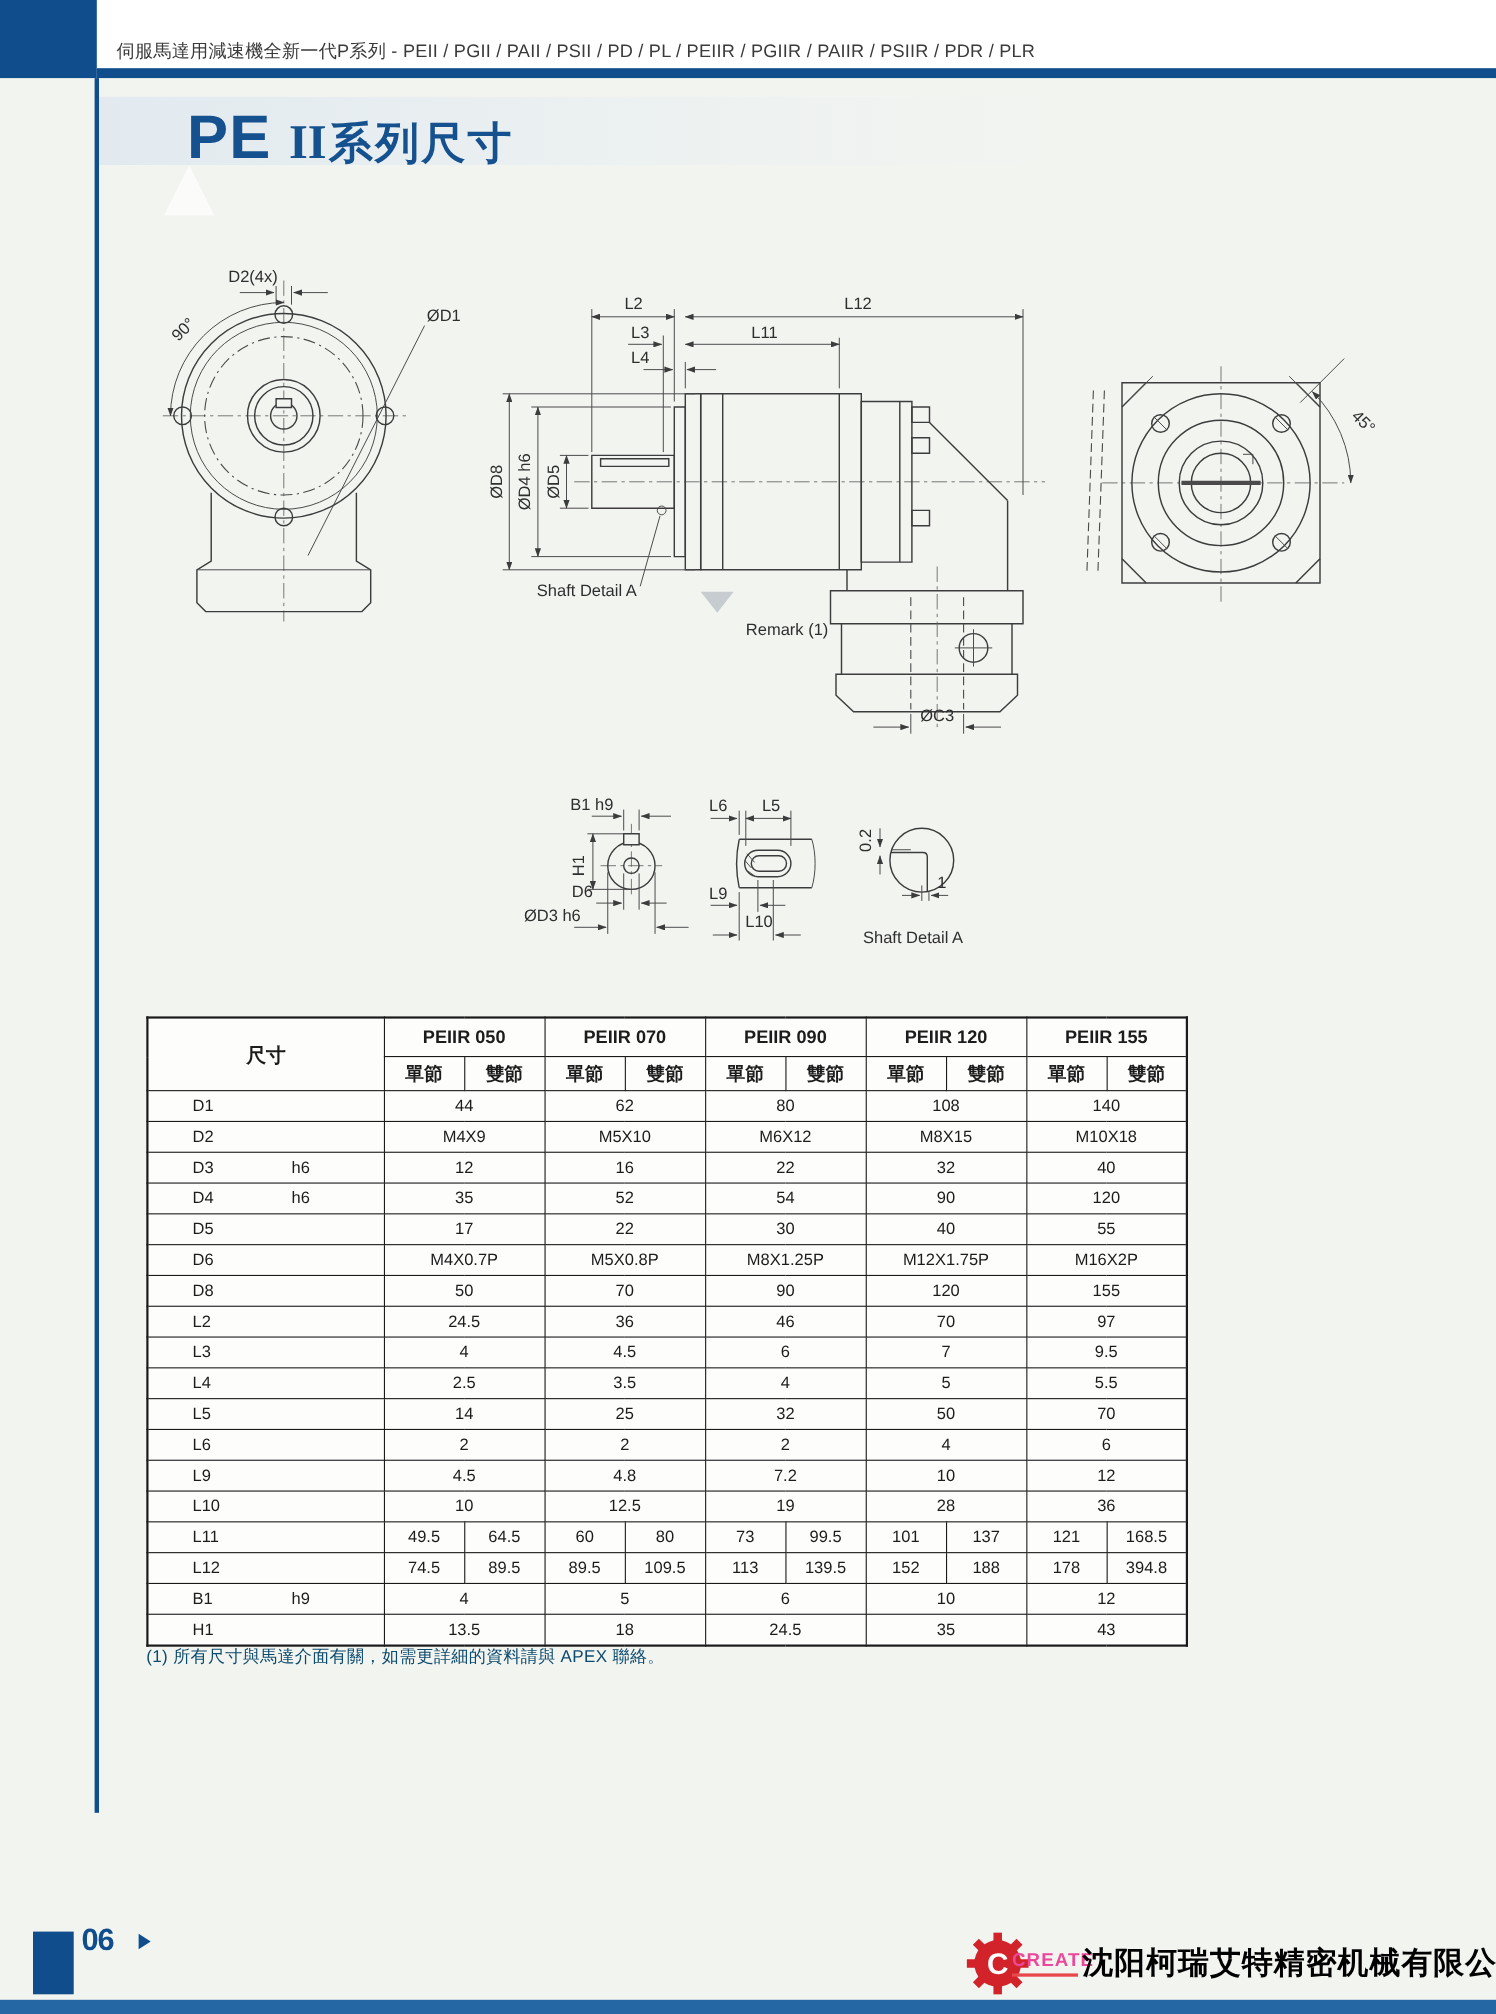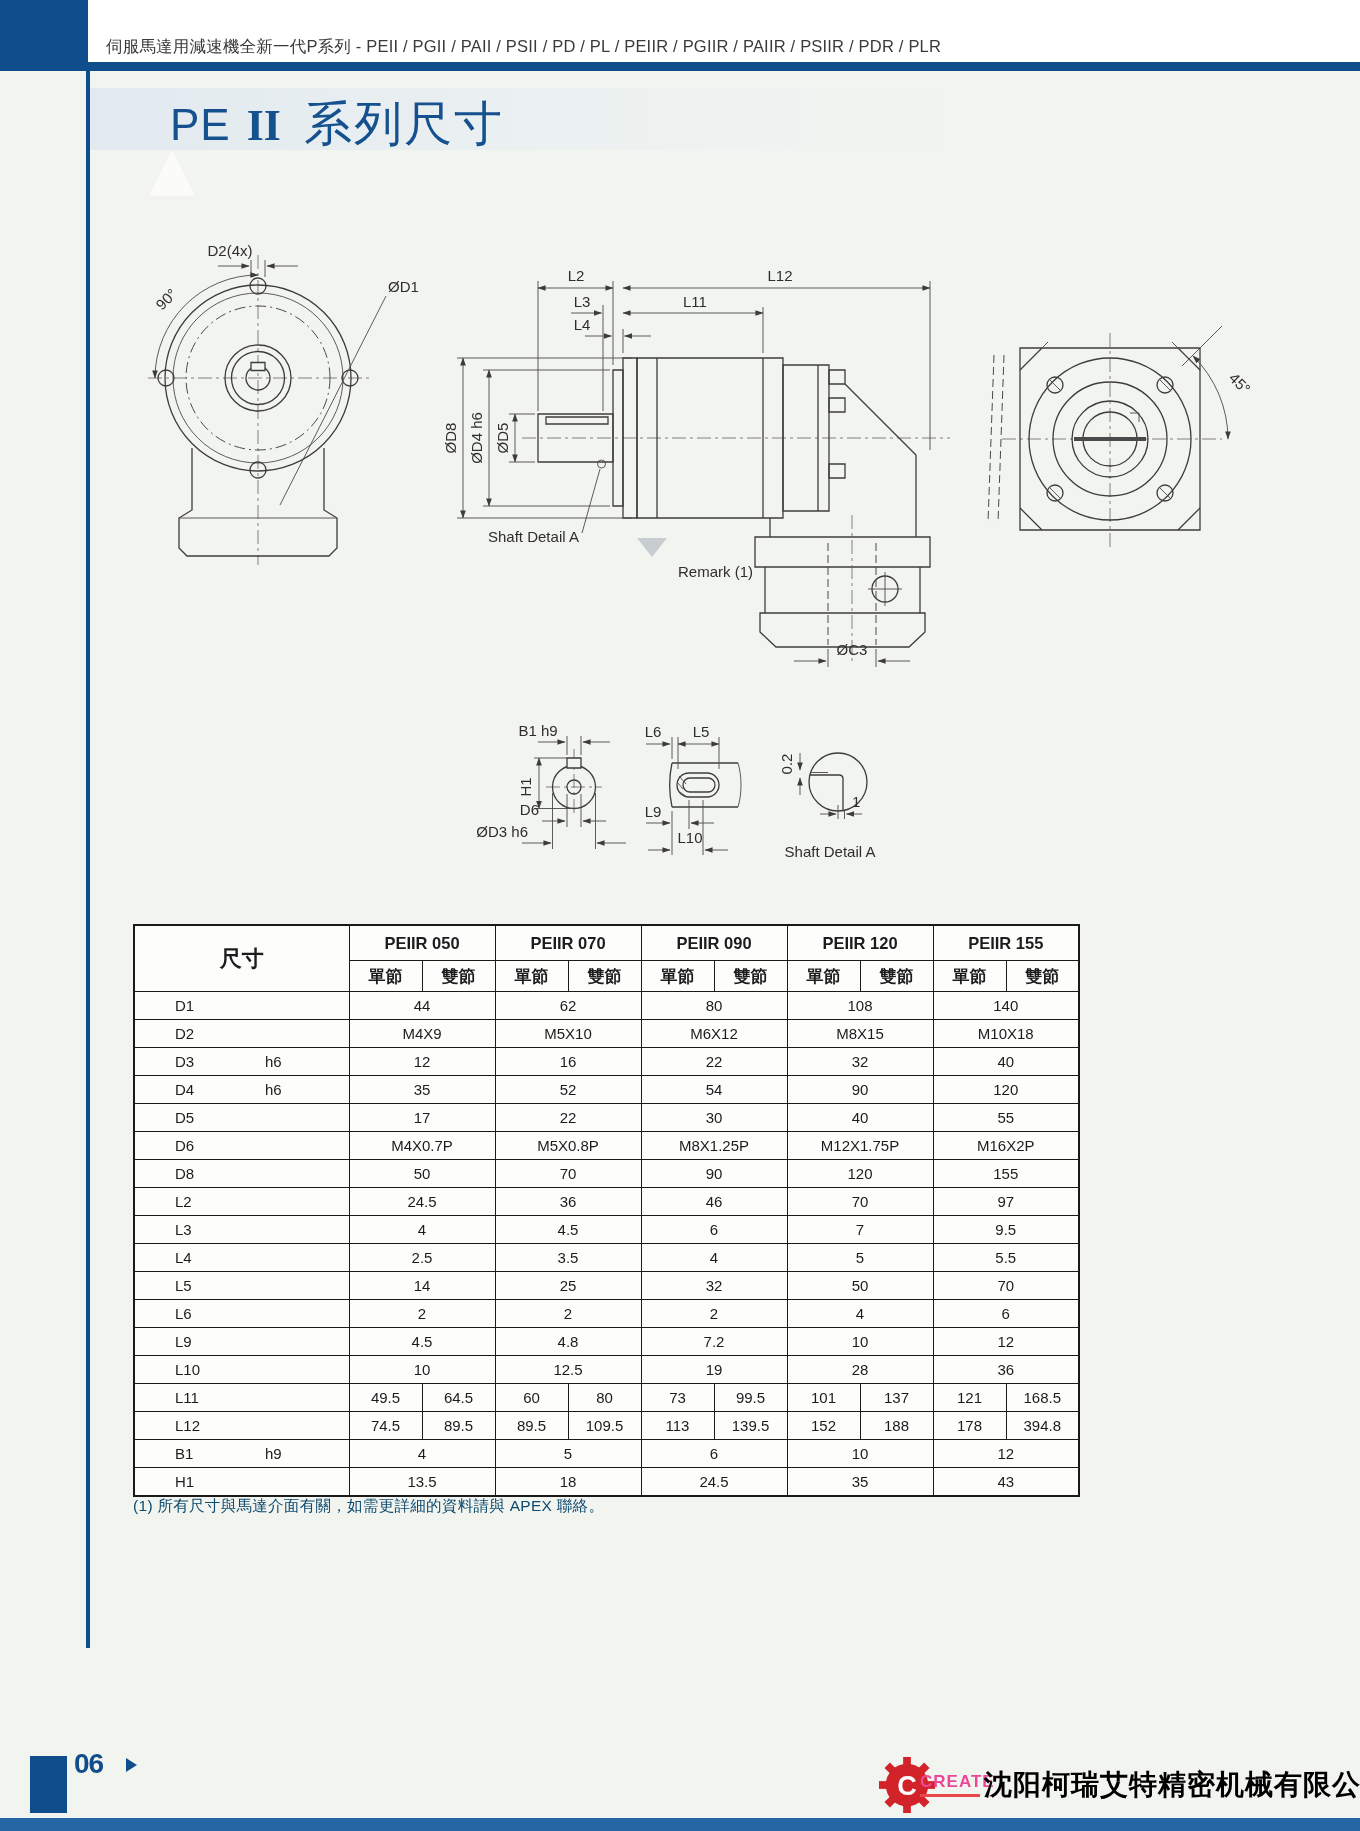--- a/index.html
+++ b/index.html
@@ -13,39 +13,39 @@
   .corner-block{left:0;top:0;width:88px;height:71px;background:#0f4d8c;}
   .top-bar{left:88px;top:62px;width:1272px;height:9px;background:#0f4d8c;}
   .left-line{left:86px;top:71px;width:4px;height:1577px;background:#0f4d8c;}
   .header-line{left:106px;top:36px;font-size:16.5px;color:#3a3a3a;letter-spacing:.2px;white-space:nowrap;}
   
   .title-band{left:90px;top:88px;width:1270px;height:62px;
     background:linear-gradient(90deg,#e2eaf0 0%,#ecf1f1 38%,rgba(242,244,240,0) 68%);}
   .title-tri{left:149px;top:150px;width:0;height:0;border-left:23px solid transparent;
     border-right:23px solid transparent;border-bottom:46px solid #fbfcfa;}
   .page-title{left:170px;top:92px;color:#15518f;white-space:nowrap;}
-  .page-title .t-pe{font-size:44px;font-weight:400;letter-spacing:1px;}
+  .page-title .t-pe{font-size:56px;font-weight:700;letter-spacing:1px;}
   .page-title .t-ii{font-family:"Liberation Serif",serif;font-size:44px;font-weight:700;margin-left:16px;}
-  .page-title .t-zh{font-size:48px;font-weight:400;margin-left:23px;letter-spacing:2px;}
+  .page-title .t-zh{font-size:40px;font-weight:700;margin-left:2px;letter-spacing:2px;}
   
   svg.drawings{left:130px;top:215px;}
   svg.drawings *{vector-effect:non-scaling-stroke;}
   .ln{stroke:#3c3c3c;stroke-width:1.3;fill:none;}
   .thin{stroke:#4a4a4a;stroke-width:.9;fill:none;}
   .cl{stroke:#666;stroke-width:.8;fill:none;stroke-dasharray:14 4 3 4;}
   .dash{stroke:#4a4a4a;stroke-width:1;fill:none;stroke-dasharray:8 4;}
   .dash2{stroke:#4a4a4a;stroke-width:1;fill:none;stroke-dasharray:11 4 2 4;}
   .lbl{font-family:"Liberation Sans",sans-serif;font-size:15px;fill:#2e2e2e;}
   .bgfill{fill:#f2f4f0;}
   
   table.dims{left:133px;top:924px;width:945px;border-collapse:collapse;background:#fdfdfc;
     table-layout:fixed;position:absolute;border:2.6px solid #1a1a1a;}
   table.dims th,table.dims td{border:1.6px solid #1a1a1a;text-align:center;color:#1c1c1c;
     padding:0;overflow:hidden;white-space:nowrap;}
-  table.dims th.corner{font-size:22px;font-weight:700;}
+  table.dims th.corner{font-size:18px;font-weight:700;}
   table.dims th.grp{font-size:16.5px;font-weight:700;height:34px;}
   table.dims th.sub{font-size:17px;font-weight:700;height:30px;}
   table.dims td{font-size:15px;height:27px;}
   table.dims td.nm{text-align:left;padding-left:40px;position:relative;}
   table.dims td.nm i{font-style:normal;position:absolute;left:130px;}
   
   .footnote{left:133px;top:1496px;font-size:15.5px;color:#0c4a6e;letter-spacing:.3px;}
   
   .pageno-block{left:30px;top:1756px;width:37px;height:57px;background:#0f4d8c;}
   .pageno{left:74px;top:1748px;font-size:28px;font-weight:800;color:#0f4d8c;letter-spacing:-1px;}

